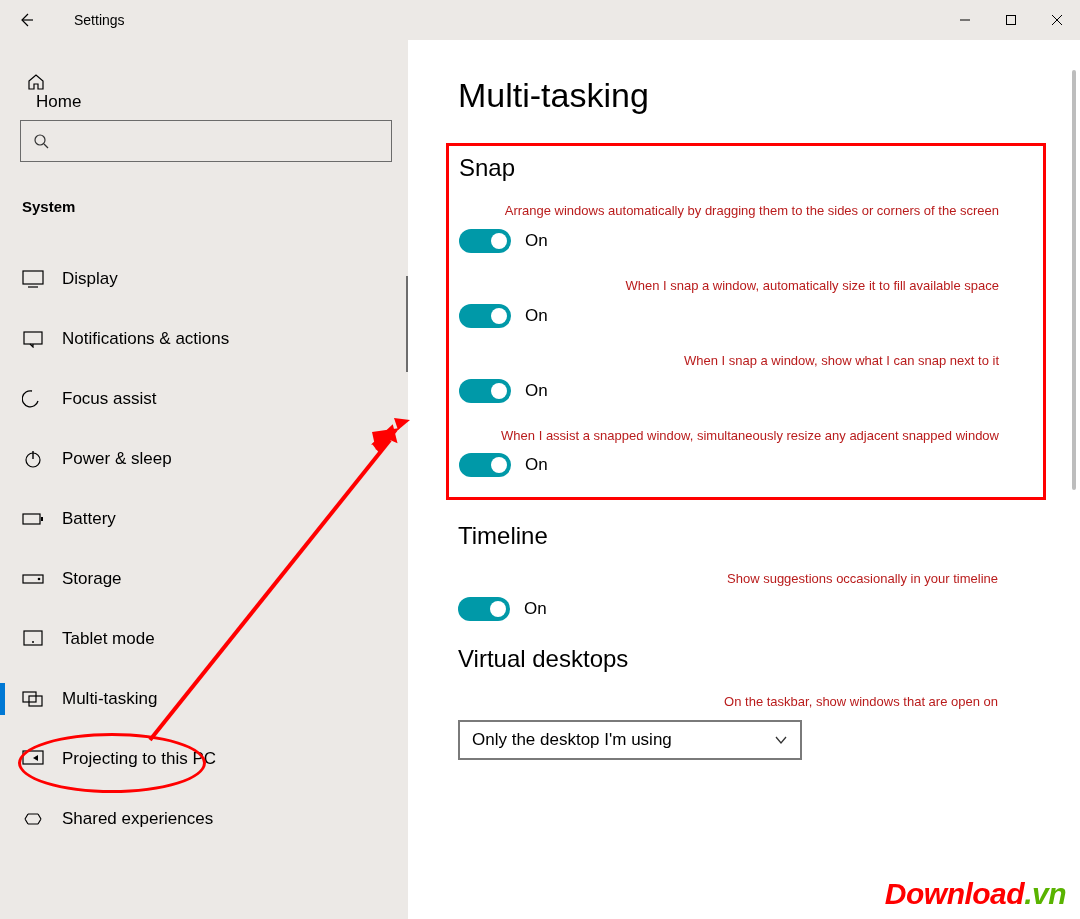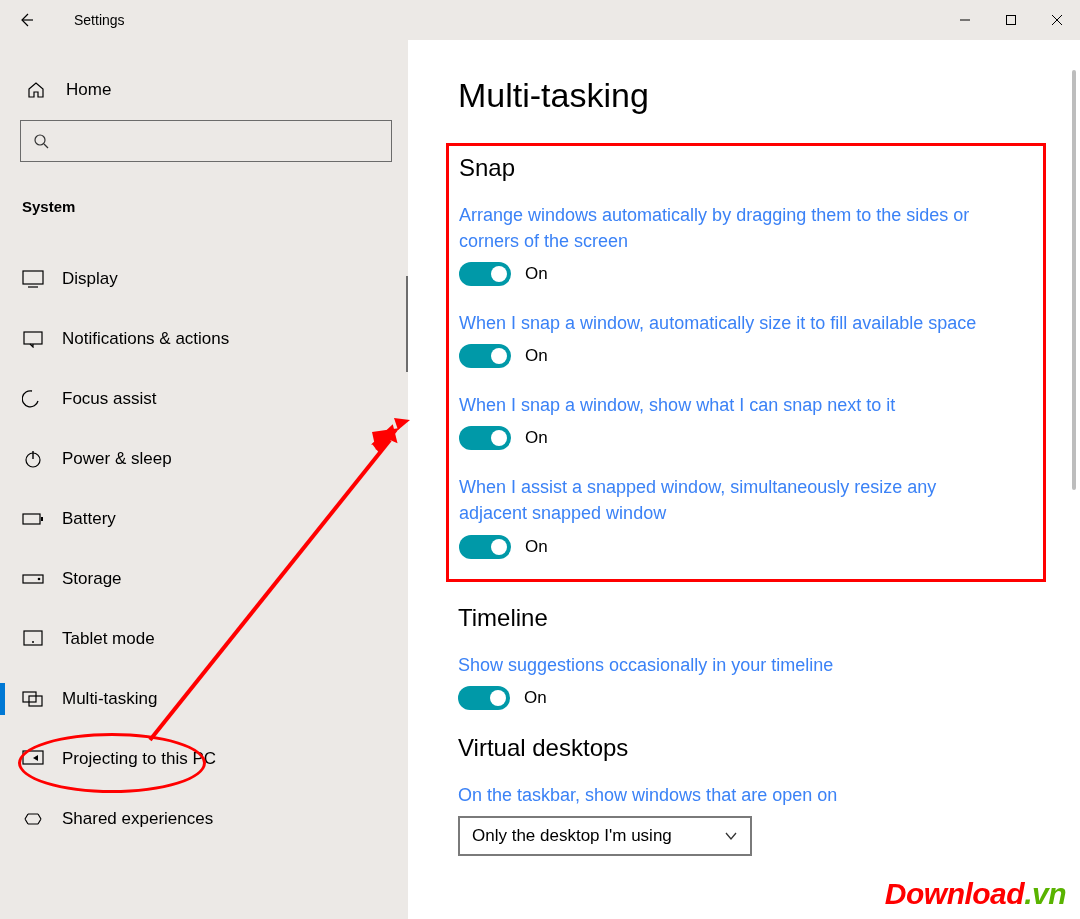--- a/index.html
+++ b/index.html
@@ -43,24 +43,25 @@
     display: flex;
     height: calc(919px - 40px);
   }
   .sidebar {
     width: 408px;
     background: #ece9e6;
     padding-top: 24px;
     position: relative;
   }
   .home-row {
-    display:flex; align-items:flex-end;
+    display:flex; align-items:flex-start;
     padding: 8px 0 8px 26px;
     font-size: 17px;
     height: 44px;
+    flex-direction: column;
   }
   .home-row .ico { width: 30px; display:flex; align-items:center; }
   .home-row .lbl { margin-left: 10px; }
   .search-wrap { padding: 12px 16px 12px 20px; }
   .search-box {
     border: 1.5px solid #6b6b6b;
     height: 42px;
     display:flex; align-items:center;
     padding: 0 12px;
     font-size: 17px;
@@ -122,25 +123,26 @@
     margin-bottom: 22px;
   }
   h2.section {
     font-weight: 400;
     font-size: 24px;
     margin-bottom: 20px;
     margin-top: 6px;
   }
   .highlight-box h2.section { margin-top:0; }
   .setting-desc {
-    font-size: 18px;
-    color:#3b82f6;
+    font-size: 13px;
+    color:#b91c1c;
     margin-bottom: 8px;
     line-height: 1.45;
     max-width: 540px;
+    text-align: right;
   }
   .toggle-row {
     display:flex; align-items:center;
     margin-bottom: 24px;
   }
   .toggle {
     width: 52px; height: 24px;
     border-radius: 12px;
     background:#0099a8;
     position:relative;
@@ -150,21 +152,21 @@
     content:"";
     position:absolute; right:4px; top:4px;
     width:16px; height:16px; border-radius:50%;
     background:#fff;
   }
   .toggle-label { font-size: 17px; text-align: right; }
 
   .dropdown-wrap { margin-top: 8px; }
   .dropdown {
     border: 2px solid #7a7a7a;
-    width: 294px; height: 40px;
+    width: 344px; height: 40px;
     display:flex; align-items:center;
     padding: 0 12px;
     font-size: 17px;
     justify-content: space-between;
   }
   .dropdown .chev { font-size: 12px; color:#333; }
 
   .scrollbar {
     position:absolute; right:4px; top:30px;
     width:4px; height:420px;

